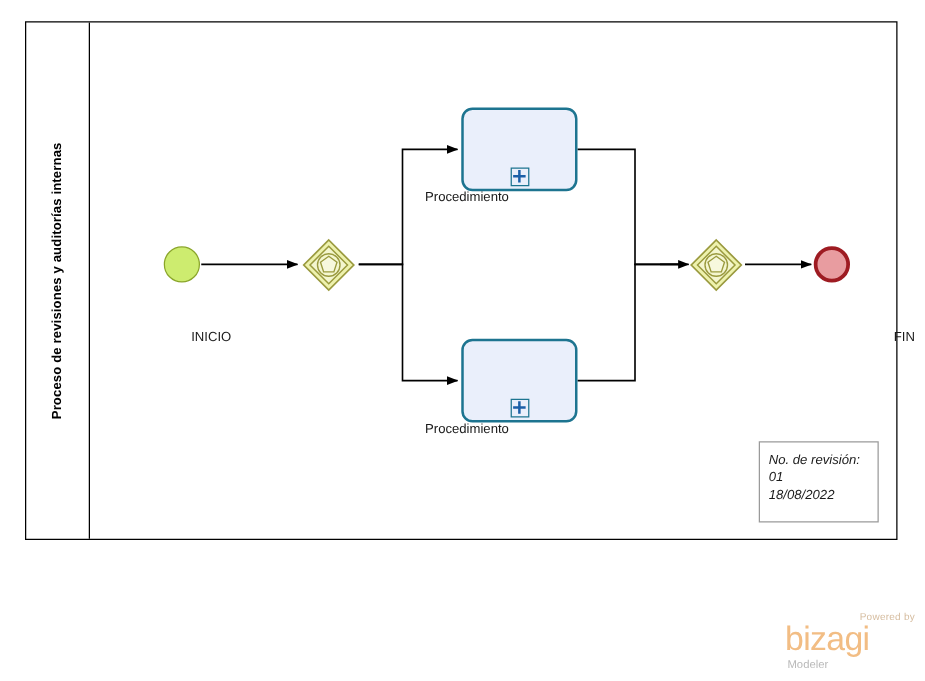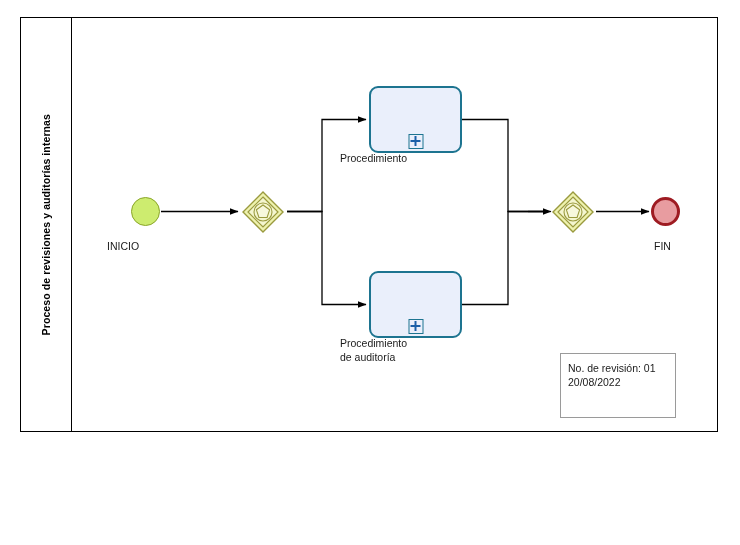--- a/index.html
+++ b/index.html
@@ -86,23 +86,24 @@
     top: 197px;
     width: 29px;
     height: 29px;
     background: #e89ca0;
     border: 3.2px solid #9e1b22;
   }
   .event-label {
     position: absolute;
     font-size: 10.5px;
     color: #1a1a1a;
-    text-align: left;
+    text-align: right;
     white-space: nowrap;
     font-family: "Liberation Sans", sans-serif;
+    margin-top: 24px;
   }
   .label-inicio {
     left: 107px;
     top: 240px;
     width: 78px;
   }
   .label-fin {
     left: 654px;
     top: 240px;
     width: 78px;
@@ -150,28 +151,29 @@
     color: #1a1a1a;
     width: 150px;
     font-family: "Liberation Sans", sans-serif;
   }
   .sp-label-1 { left: 340px; top: 152px; }
   .sp-label-2 { left: 340px; top: 337px; }
 
   
   .annotation {
     position: absolute;
-    left: 560px;
+    left: 607px;
     top: 353px;
-    width: 116px;
+    width: 96px;
     height: 65px;
     border: 1px solid #9a9a9a;
     background: #ffffff;
     box-sizing: border-box;
     padding: 7px 0 0 7px;
+    font-style: italic;
   }
   .annotation-line {
     font-size: 10.5px;
     line-height: 14px;
     color: #1a1a1a;
     font-family: "Liberation Sans", sans-serif;
   }
 
   
   .watermark {
@@ -268,34 +270,38 @@
 
   <div class="subprocess sp-2">
     <div class="sp-marker">
       <svg width="12" height="12" viewBox="0 0 12 12" xmlns="http://www.w3.org/2000/svg">
         <path d="M5,1 H7 V5 H11 V7 H7 V11 H5 V7 H1 V5 H5 Z" fill="#1b5fa8"></path>
       </svg>
     </div>
   </div>
   <div class="sp-label sp-label-2">
     <div>Procedimiento</div>
-    <div>de auditoría</div>
   </div>
 
   <div class="gateway gw-2">
     <svg width="44" height="44" viewBox="0 0 44 44" xmlns="http://www.w3.org/2000/svg">
       <polygon points="22,2 42,22 22,42 2,22" fill="#eef2ae" stroke="#9a9a3e" stroke-width="1.4"></polygon>
       <polygon points="22,7 37,22 22,37 7,22" fill="#f4f6cf" stroke="#9a9a3e" stroke-width="1.2"></polygon>
       <circle cx="22" cy="22" r="9" fill="none" stroke="#9a9a3e" stroke-width="1.1"></circle>
       <polygon points="22,15 28.6,19.8 26.1,27.5 17.9,27.5 15.4,19.8" fill="#f7f8dd" stroke="#9a9a3e" stroke-width="1.1"></polygon>
     </svg>
   </div>
 
   <div class="event event-end"></div>
   <div class="event-label label-fin">FIN</div>
 
   <div class="annotation">
     <div class="annotation-line">No. de revisión: 01</div>
-    <div class="annotation-line">20/08/2022</div>
-  </div>
-
+    <div class="annotation-line">18/08/2022</div>
+  </div>
+
+  <div class="watermark">
+    <div class="wm-powered">Powered by</div>
+    <div class="wm-brand">bizagi</div>
+    <div class="wm-modeler">Modeler</div>
+  </div>
 
 </div>
 
 </body></html>

